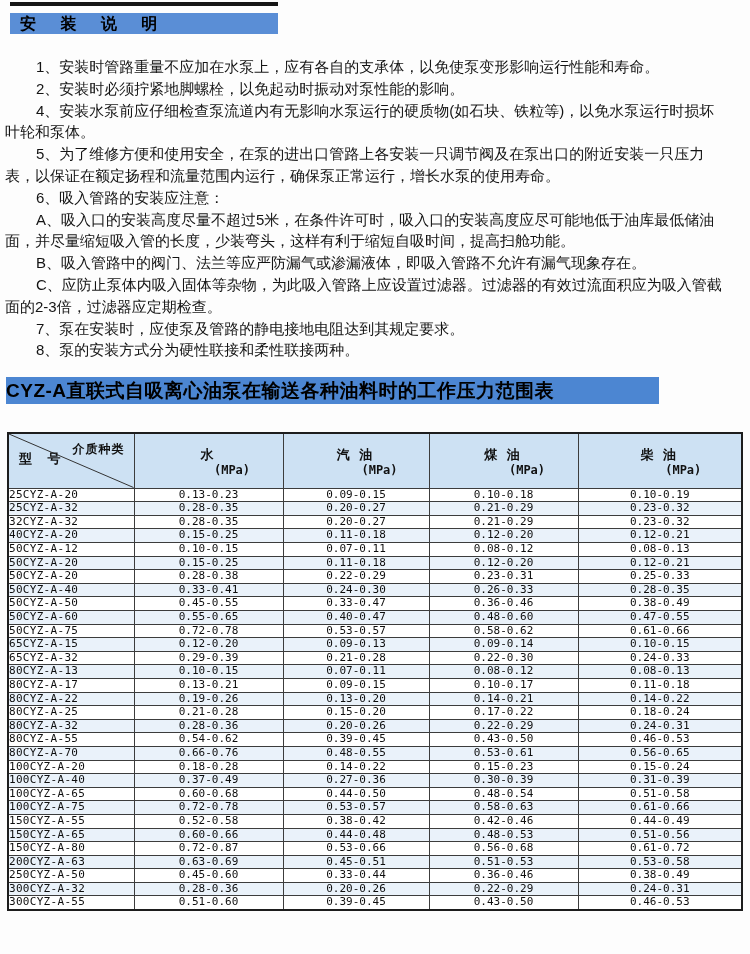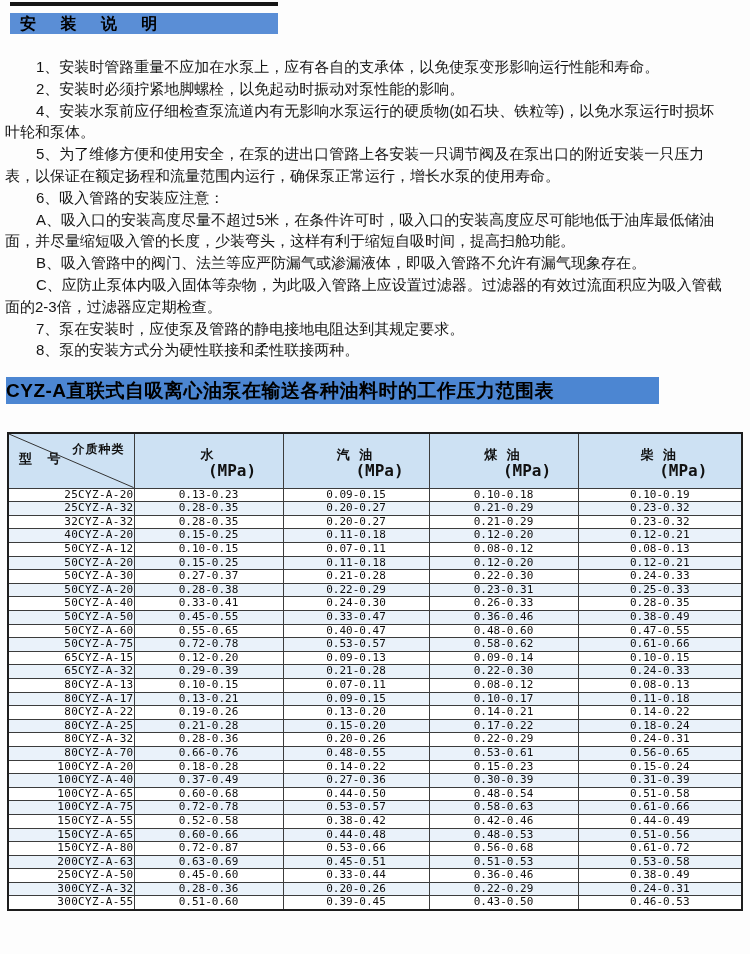--- a/index.html
+++ b/index.html
@@ -65,21 +65,21 @@
   table.pressure thead th {
     background: #cde1f3;
     height: 55px;
     font-size: 13px;
     font-weight: 600;
     text-align: center;
     vertical-align: middle;
     letter-spacing: 3px;
   }
   .col-name { display: block; line-height: 17px; margin-top: 2px; }
-  .col-unit { display: block; font-size: 16px; letter-spacing: 0; line-height: 15px; font-family: "DejaVu Sans Mono", "Liberation Mono", monospace; padding-left: 47px; }
+  .col-unit { display: block; font-size: 12px; letter-spacing: 0; line-height: 15px; font-family: "DejaVu Sans Mono", "Liberation Mono", monospace; padding-left: 47px; }
 
   th.corner { position: relative; background: #cde1f3; }
   th.corner svg.diag { position: absolute; left: 0; top: 0; width: 100%; height: 100%; display: block; }
   .corner-top {
     position: absolute; top: 7px; right: 9px;
     font-size: 12px; font-weight: 600; letter-spacing: 1px;
   }
   .corner-bottom {
     position: absolute; bottom: 20px; left: 10px;
     font-size: 13px; font-weight: 600; letter-spacing: 6px;
@@ -89,22 +89,21 @@
     height: 12.6px;
     line-height: 12.6px;
     font-size: 11px;
     text-align: center;
     font-family: "DejaVu Sans Mono", "Liberation Mono", monospace;
     color: #0e0e0e;
     white-space: nowrap;
     overflow: hidden;
   }
   table.pressure tbody td.model {
-    text-align: right;
-    padding-left: 13px;
+    text-align: left;
     letter-spacing: 0.3px;
   }
   table.pressure tbody tr:nth-child(even) td { background: #eaf2fa; }
 
   col.c-model { width: 126px; }
   col.c-water { width: 149px; }
   col.c-gas   { width: 146px; }
   col.c-kero  { width: 149px; }
   col.c-diesel{ width: 164px; }
 </style>
@@ -224,27 +223,20 @@
   </tr>
 
   <tr class="data-row">
     <td class="model">50CYZ-A-20</td>
     <td>0.15-0.25</td>
     <td>0.11-0.18</td>
     <td>0.12-0.20</td>
     <td>0.12-0.21</td>
   </tr>
 
-  <tr class="data-row">
-    <td class="model">50CYZ-A-30</td>
-    <td>0.27-0.37</td>
-    <td>0.21-0.28</td>
-    <td>0.22-0.30</td>
-    <td>0.24-0.33</td>
-  </tr>
 
   <tr class="data-row">
     <td class="model">50CYZ-A-20</td>
     <td>0.28-0.38</td>
     <td>0.22-0.29</td>
     <td>0.23-0.31</td>
     <td>0.25-0.33</td>
   </tr>
 
   <tr class="data-row">
@@ -328,20 +320,27 @@
   </tr>
 
   <tr class="data-row">
     <td class="model">80CYZ-A-32</td>
     <td>0.28-0.36</td>
     <td>0.20-0.26</td>
     <td>0.22-0.29</td>
     <td>0.24-0.31</td>
   </tr>
 
+  <tr class="data-row">
+    <td class="model">80CYZ-A-55</td>
+    <td>0.54-0.62</td>
+    <td>0.39-0.45</td>
+    <td>0.43-0.50</td>
+    <td>0.46-0.53</td>
+  </tr>
 
   <tr class="data-row">
     <td class="model">80CYZ-A-70</td>
     <td>0.66-0.76</td>
     <td>0.48-0.55</td>
     <td>0.53-0.61</td>
     <td>0.56-0.65</td>
   </tr>
 
   <tr class="data-row">

